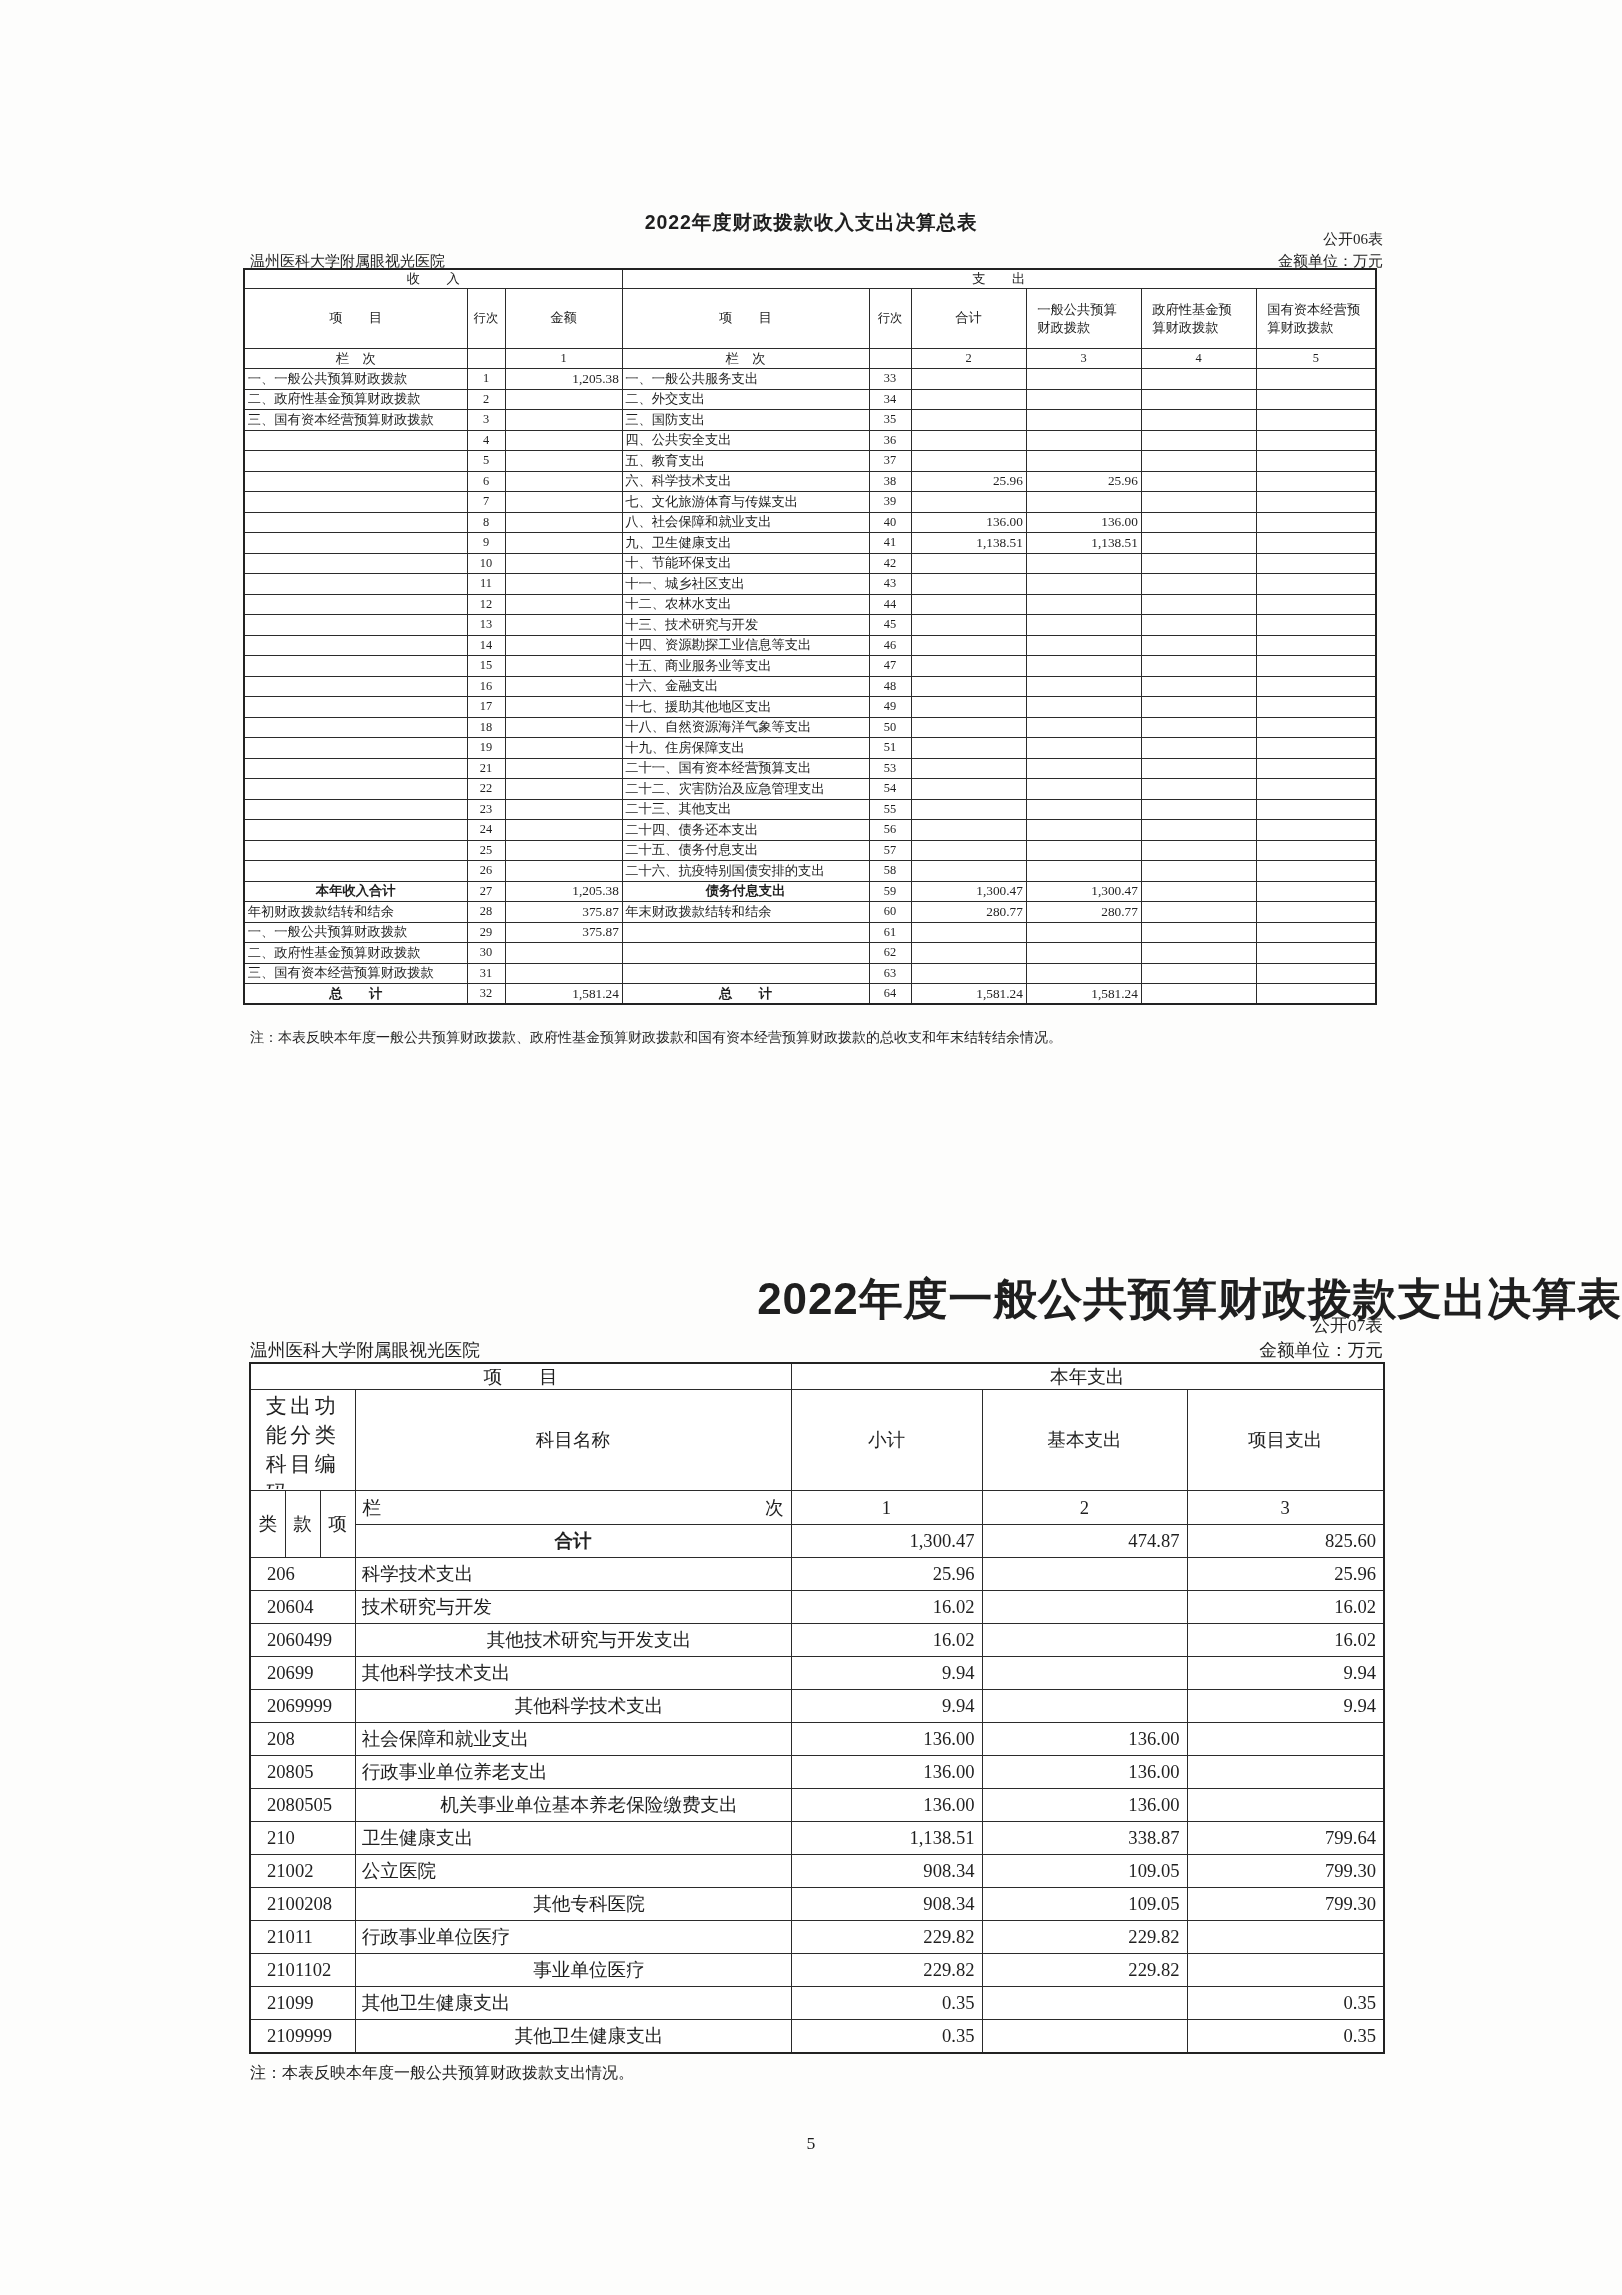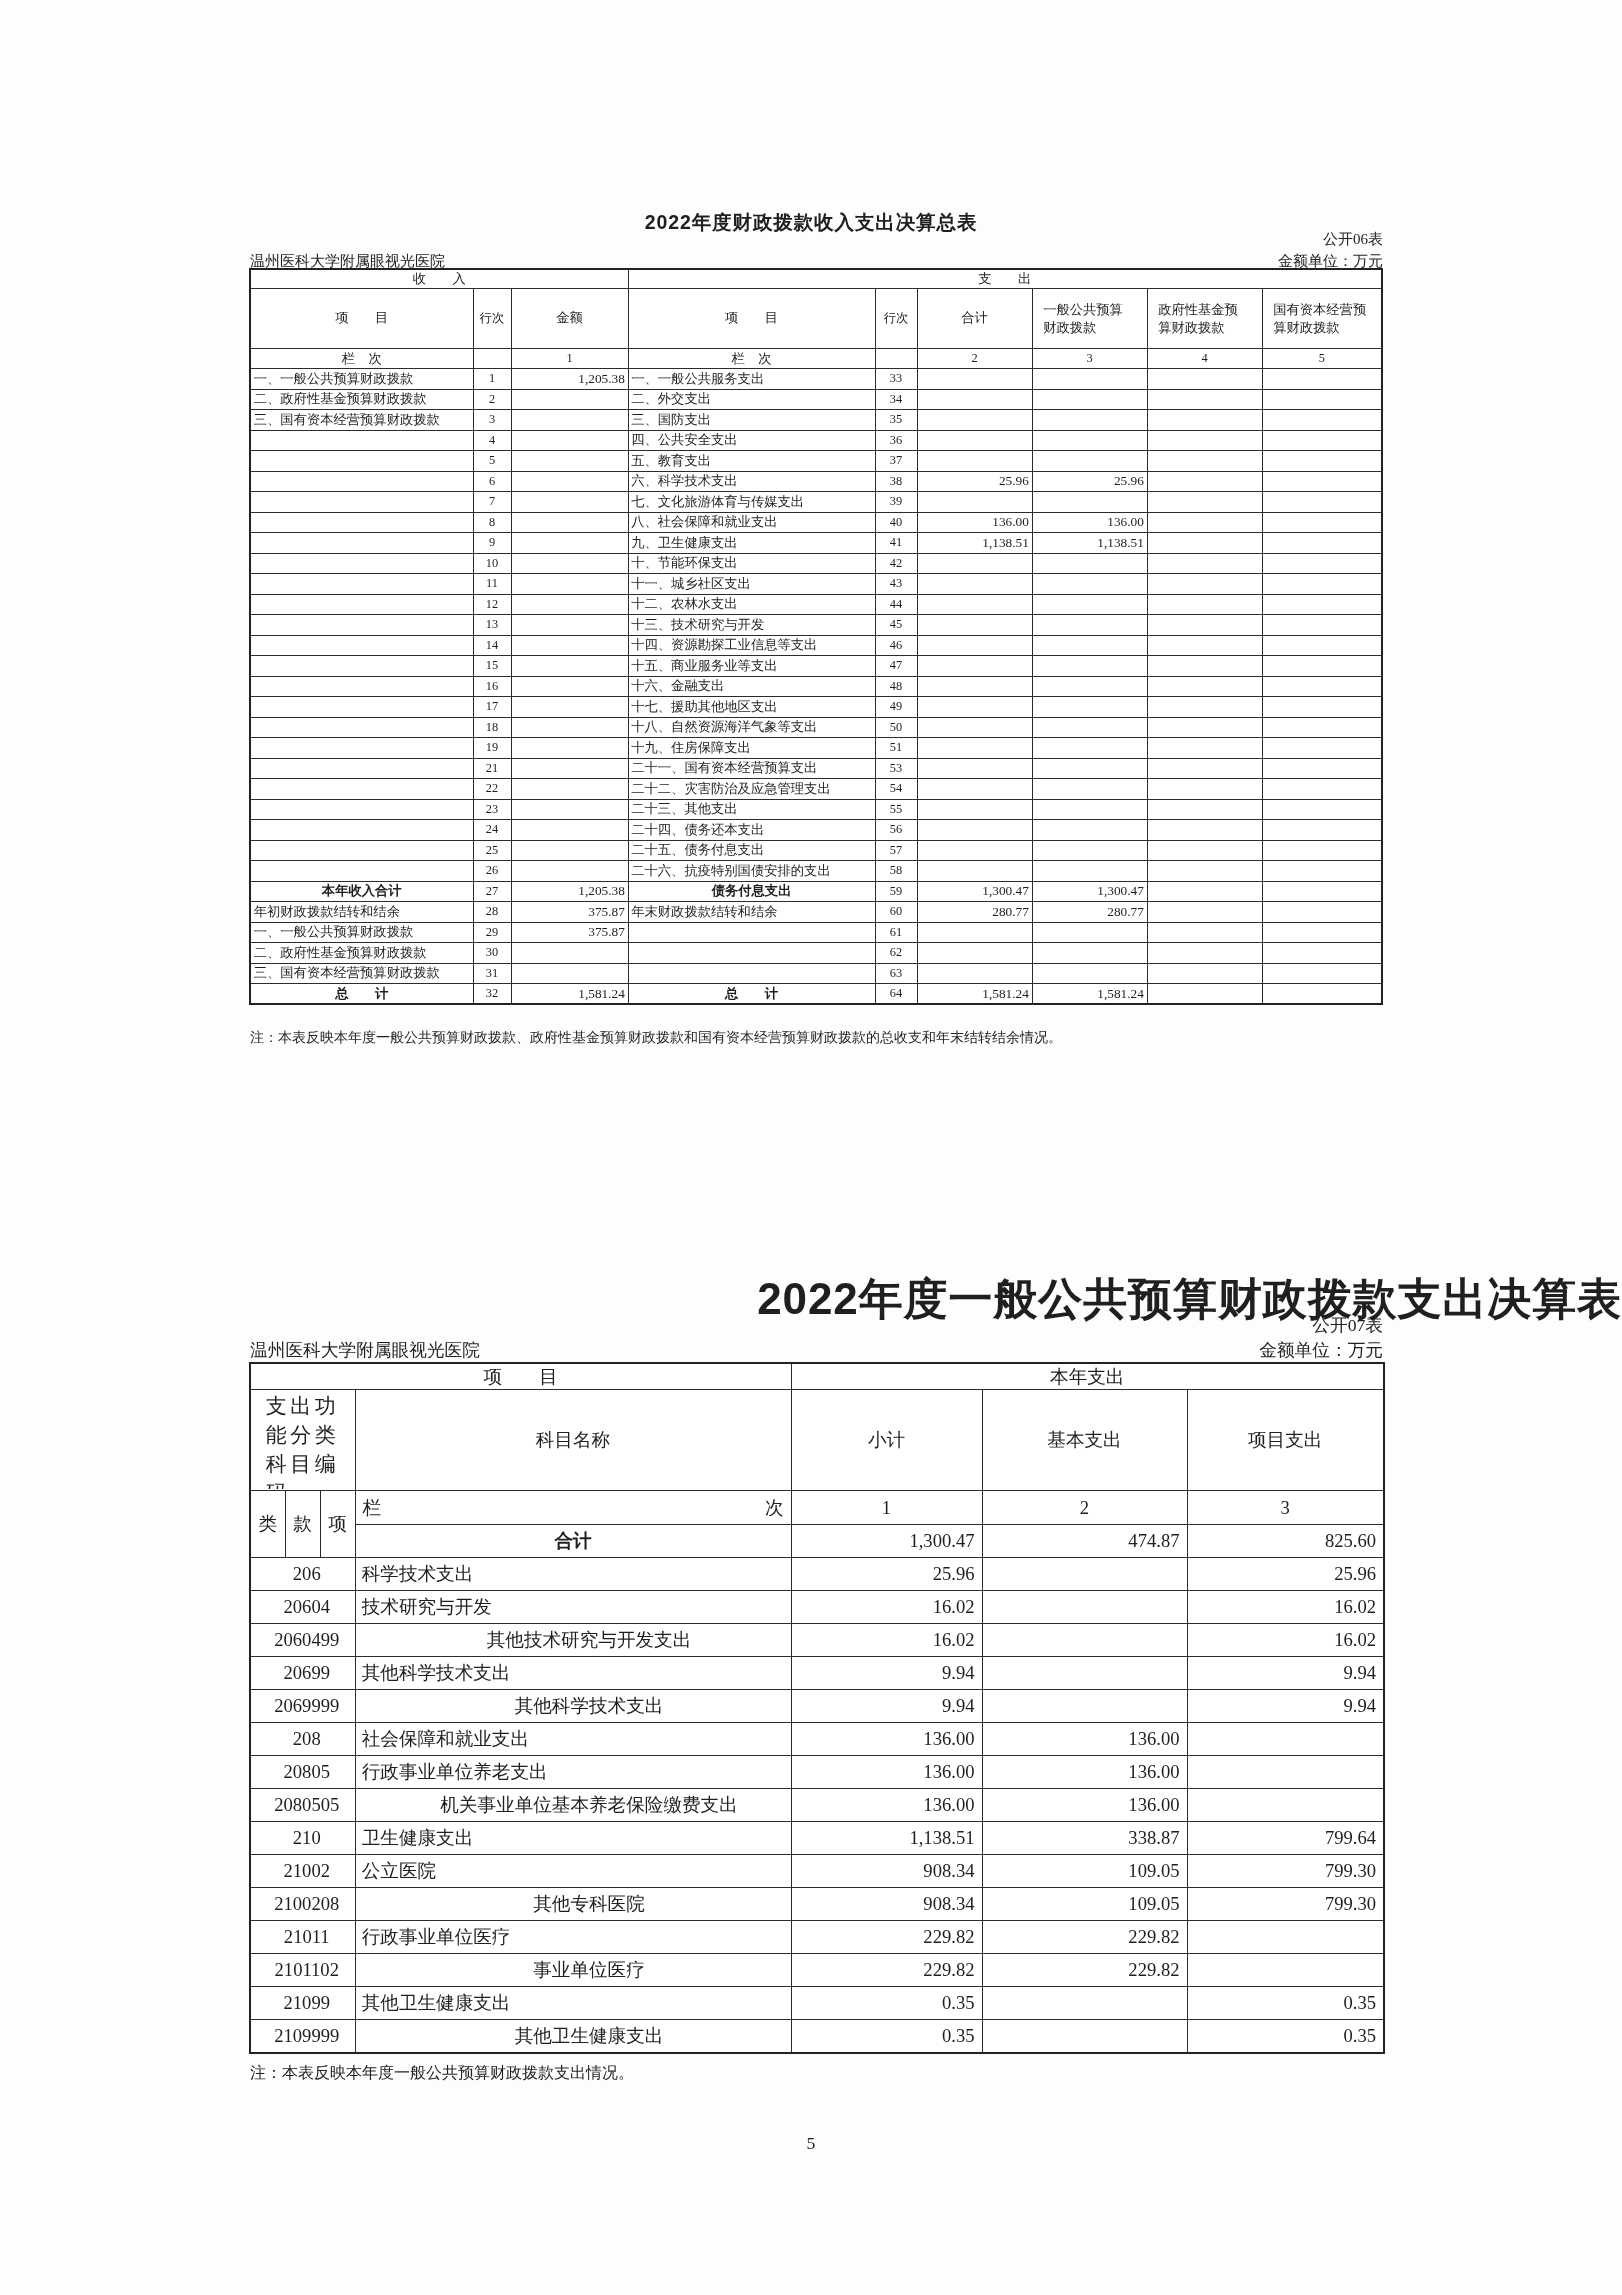--- a/index.html
+++ b/index.html
@@ -34,21 +34,21 @@
   .note1  { top:1029px; left:250px;  font-size:14px; white-space:nowrap; }
   .note2  { top:2063px; left:250px;  font-size:16px; white-space:nowrap; }
   .pageno { top:2133px; left:0; width:100%; text-align:center; font-size:17.7px; }
 
   
   table { border-collapse:collapse; table-layout:fixed; background:#fff; }
   td { overflow:hidden; line-height:1.08; }
   .ctr { text-align:center; }
 
   
-  .t1-wrap { top:268px; left:249px; }
+  .t1-wrap { top:268px; left:243px; }
   .t1 { width:1133px; font-size:13.3px; }
   .t1 td { border:1.4px solid #2b2b2b; white-space:nowrap; }
   .t1 { border:2.2px solid #222; }
   .t1 tr.band  { height:19.5px; }
   .t1 tr.head  { height:60px; }
   .t1 tr.lanci { height:20.4px; }
   .t1 tbody tr { height:20.5px; }
   .t1 .num { text-align:center; font-size:12.4px; }
   .t1 .amt { text-align:right; padding-right:2.7px; }
   .t1 .lbl { text-align:left; padding-left:2.7px; }
@@ -59,21 +59,21 @@
   .t2-wrap { top:1362px; left:249px; }
   .t2 { width:1132px; font-size:18.6px; }
   .t2 td { border:1.8px solid #2b2b2b; white-space:nowrap; }
   .t2 { border:2.7px solid #222; }
   .t2 tr.band  { height:26.6px; }
   .t2 tr.head  { height:101px; }
   .t2 tr.lanci { height:34px; }
   .t2 tr.total { height:33px; }
   .t2 tbody tr { height:33px; }
   .t2 .amt  { text-align:right; padding-right:7px; }
-  .t2 .code { text-align:center; padding-left:8px; }
+  .t2 .code { text-align:left; padding-left:16px; }
   .t2 .name { text-align:left; padding-left:6.2px; }
   .t2 .name.ind { padding-left:32px;text-align:center; }
   .t2 .total-name { text-align:center; font-weight:bold; }
   .t2 .code-head { vertical-align:top; }
   .code-head-txt {
     width:74px; height:97px; margin:1.8px auto 0;
     font-size:21px; line-height:29px; letter-spacing:3.5px;
     white-space:normal; overflow:hidden; word-break:break-all;
   }
   .lanci-flex { display:flex; justify-content:space-between; padding:0 7px; }

